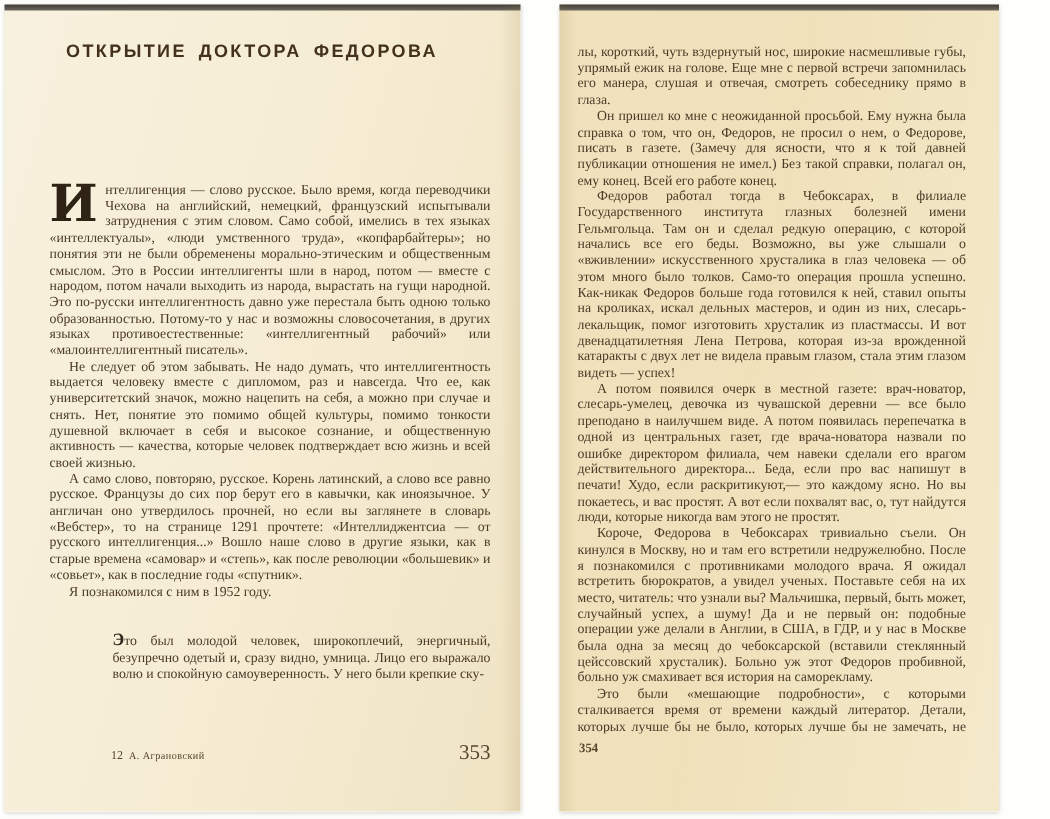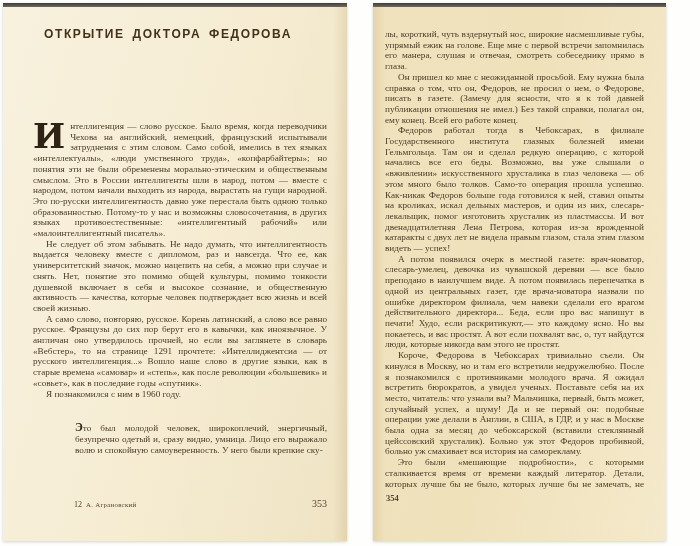--- a/index.html
+++ b/index.html
@@ -71,36 +71,36 @@
     font-family: "DejaVu Serif", serif;
   }
 
   .footer-row {
     position: absolute; left: 30px; right: 20px; bottom: 30px;
     display: flex; justify-content: space-between; align-items: baseline;
     color: #57452e;
   }
   .sig-number { font-size: 8px; margin-left: 41px; }
   .sig-name { font-size: 6.8px; letter-spacing: 0.3px; }
-  .pagenum { font-size: 10px; color: #57452e; }
+  .pagenum { font-size: 14px; color: #57452e; }
   .pagenum-right-page { position: absolute; left: 13px; bottom: 38px; font-size: 8.5px; color: #57452e; font-weight: bold; }
 </style>
 </head>
 <body>
 
 <div class="scene">
 
   <div class="page page-left">
     <div class="page-top-edge"></div>
     <h1 class="title">ОТКРЫТИЕ ДОКТОРА ФЕДОРОВА</h1>
     <div class="body-text">
       <p class="no-indent"><span class="dropcap">И</span><span>нтеллигенция — слово русское. Было время, когда переводчики Чехова на английский, немецкий, французский испытывали затруднения с этим словом. Само собой, имелись в тех языках «интеллектуалы», «люди умственного труда», «копфарбайтеры»; но понятия эти не были обременены морально-этическим и общественным смыслом. Это в России интеллигенты шли в народ, потом — вместе с народом, потом начали выходить из народа, вырастать на гущи народной. Это по-русски интеллигентность давно уже перестала быть одною только образованностью. Потому-то у нас и возможны словосочетания, в других языках противоестественные: «интеллигентный рабочий» или «малоинтеллигентный писатель».</span></p>
       <p>Не следует об этом забывать. Не надо думать, что интеллигентность выдается человеку вместе с дипломом, раз и навсегда. Что ее, как университетский значок, можно нацепить на себя, а можно при случае и снять. Нет, понятие это помимо общей культуры, помимо тонкости душевной включает в себя и высокое сознание, и общественную активность — качества, которые человек подтверждает всю жизнь и всей своей жизнью.</p>
       <p>А само слово, повторяю, русское. Корень латинский, а слово все равно русское. Французы до сих пор берут его в кавычки, как иноязычное. У англичан оно утвердилось прочней, но если вы заглянете в словарь «Вебстер», то на странице 1291 прочтете: «Интеллиджентсиа — от русского интеллигенция...» Вошло наше слово в другие языки, как в старые времена «самовар» и «степь», как после революции «большевик» и «совьет», как в последние годы «спутник».</p>
-      <p>Я познакомился с ним в 1960 году.</p>
+      <p>Я познакомился с ним в 1952 году.</p>
       <p class="no-indent section-start">Это был молодой человек, широкоплечий, энергичный, безупречно одетый и, сразу видно, умница. Лицо его выражало волю и спокойную самоуверенность. У него были крепкие ску-</p>
     </div>
     <div class="footer-row">
       <span>
         <span class="sig-number">12</span>
         <span class="sig-name">А. Аграновский</span>
       </span>
       <span class="pagenum">353</span>
     </div>
   </div>

